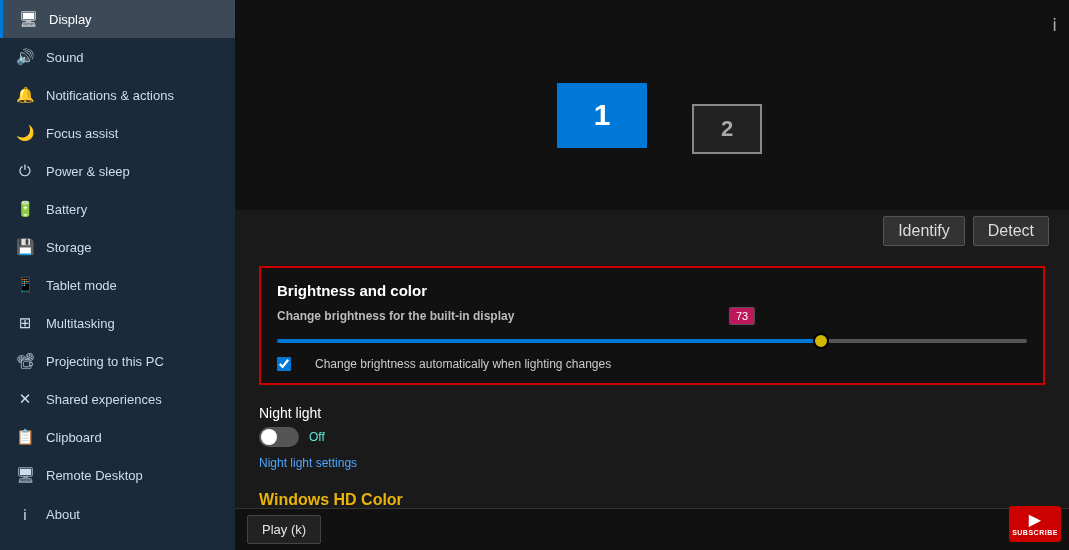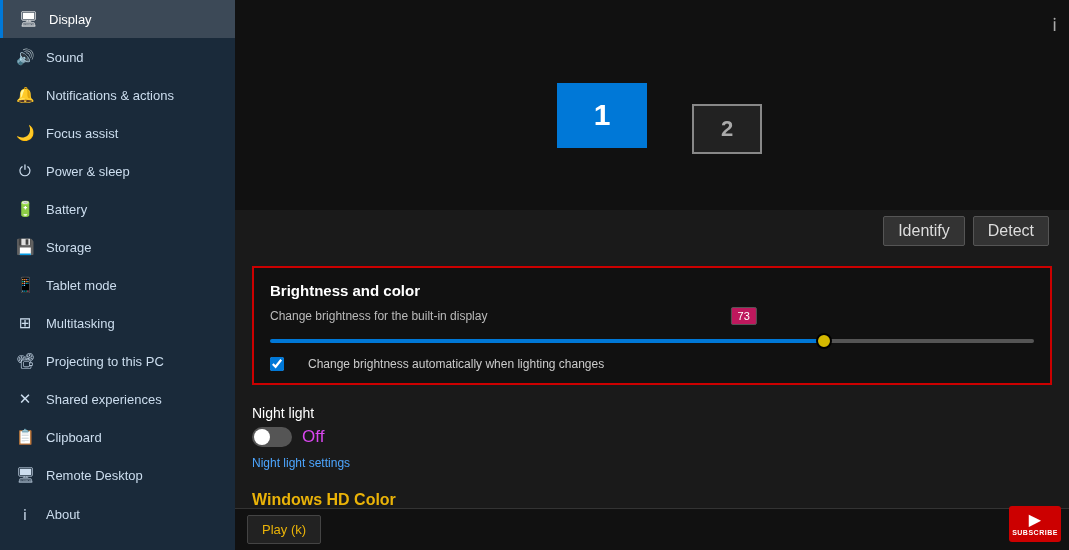--- a/index.html
+++ b/index.html
@@ -115,21 +115,21 @@
       padding: 5px 14px;
       font-size: 16px;
       cursor: pointer;
       border-radius: 2px;
     }
 
     
     .content-scroll {
       flex: 1;
       overflow-y: auto;
-      padding: 16px 17px;
+      padding: 16px 24px;
       color: #ddd;
     }
     .content-scroll::-webkit-scrollbar { width: 6px; }
     .content-scroll::-webkit-scrollbar-track { background: #222; }
     .content-scroll::-webkit-scrollbar-thumb { background: #555; }
 
     
     .brightness-section {
       border: 2px solid #cc0000;
       padding: 14px 16px 12px;
@@ -139,20 +139,21 @@
     .section-title {
       font-size: 15px;
       font-weight: 600;
       color: #fff;
       margin-bottom: 10px;
     }
     .brightness-label {
       font-size: 12px;
       color: #bbb;
       margin-bottom: 6px;
+      font-weight: bold;
     }
     .slider-container {
       position: relative;
       margin-bottom: 10px;
     }
     .slider-tooltip {
       position: absolute;
       top: -22px;
       left: 62%;
       transform: translateX(-50%);
@@ -223,22 +224,22 @@
       width: 16px;
       height: 16px;
       background: #fff;
       border-radius: 50%;
       position: absolute;
       top: 2px;
       left: 2px;
       transition: left 0.2s;
     }
     .toggle-label {
-      font-size: 17px;
-      color: #d946ef;
+      font-size: 12px;
+      color: #5eead4;
     }
     .night-light-settings-link {
       color: #4da6ff;
       font-size: 12px;
       cursor: pointer;
       text-decoration: none;
     }
 
     
     .hd-color-title {
@@ -281,21 +282,21 @@
       background: #111;
       display: flex;
       align-items: center;
       padding: 0 12px;
       z-index: 20;
       border-top: 1px solid #333;
     }
     .play-btn {
       background: #222;
       border: 1px solid #444;
-      color: #eab308;
+      color: #e5e5e5;
       padding: 6px 14px;
       font-size: 13px;
       cursor: pointer;
       border-radius: 2px;
     }
     .youtube-subscribe {
       position: absolute;
       bottom: 8px;
       right: 8px;
       width: 52px;

